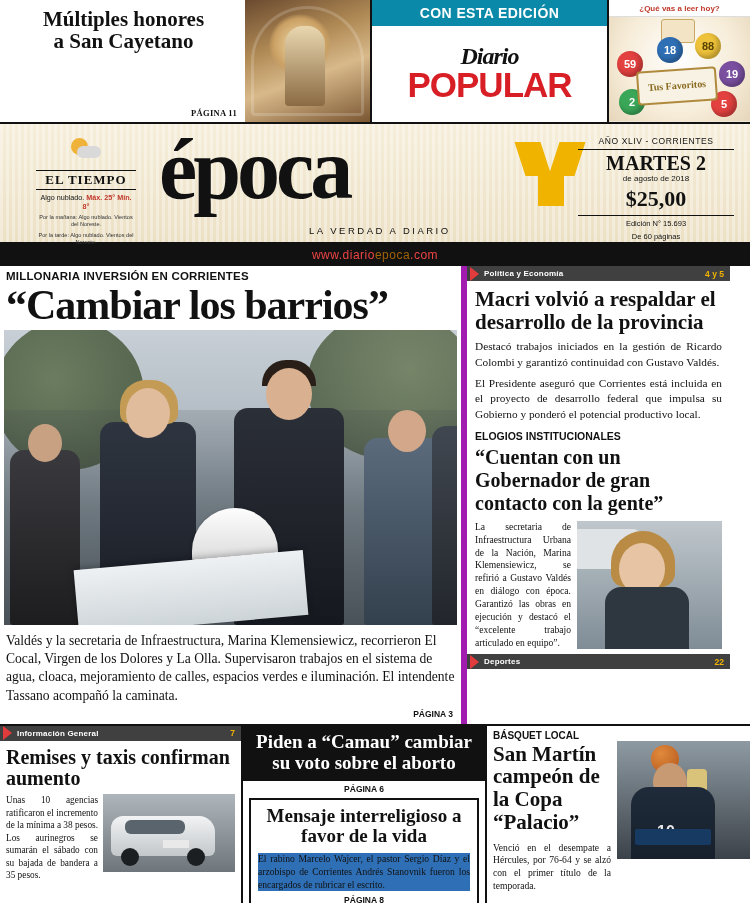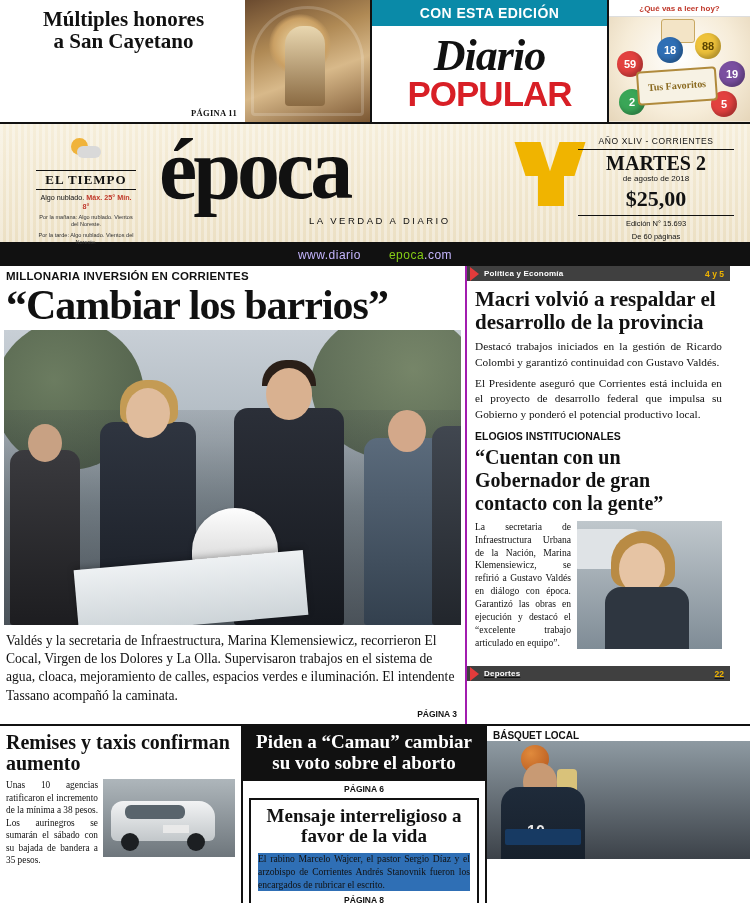--- a/index.html
+++ b/index.html
@@ -22,21 +22,21 @@
   .tl-page{position:absolute;right:8px;bottom:4px;font-size:8.5px;font-weight:bold;letter-spacing:.3px;}
   .tl-photo{width:125px;background:linear-gradient(160deg,#6a4a2f,#b08a55 35%,#d8b98a 60%,#7a5632 100%);position:relative;overflow:hidden;}
   .tl-photo .halo{position:absolute;left:24px;top:14px;width:62px;height:62px;border-radius:50%;background:radial-gradient(circle,#f3dfae 0%,#caa064 60%,rgba(160,120,60,0) 72%);}
   .tl-photo .figure{position:absolute;left:40px;top:26px;width:40px;height:80px;background:linear-gradient(180deg,#e9d7b0,#8a6a42);border-radius:18px 18px 4px 4px;}
   .tl-photo .arch{position:absolute;left:6px;top:6px;right:6px;bottom:6px;border:3px solid rgba(255,255,255,.18);border-radius:50% 50% 4px 4px;}
 
   .top-mid{width:235px;background:#ffffff;position:relative;border-left:2px solid #111;border-right:2px solid #111;}
   .tm-band{height:26px;background:#0a8aa8;display:flex;align-items:center;justify-content:center;}
   .tm-band span{color:#fff;font-family:"Liberation Sans",sans-serif;font-weight:bold;font-size:14px;letter-spacing:.4px;}
   .tm-logo{height:94px;background:#ffffff;display:flex;flex-direction:column;align-items:center;justify-content:center;}
-  .tm-diario{font-family:"Liberation Serif",serif;font-weight:bold;font-style:italic;font-size:44px;color:#111;line-height:.95;letter-spacing:-1px;}
+  .tm-diario{font-family:"Liberation Serif",serif;font-weight:bold;font-style:italic;font-size:24px;color:#111;line-height:.95;letter-spacing:-1px;}
   .tm-popular{font-family:"Liberation Sans",sans-serif;font-weight:bold;font-size:35px;color:#d81f26;line-height:.95;letter-spacing:-1px;}
 
   .top-right{width:141px;background:#f2e8d8;position:relative;overflow:hidden;}
   .tr-head{height:16px;background:#ffffff;display:flex;align-items:center;justify-content:center;border-bottom:1px solid #ddd;}
   .tr-head span{font-family:"Liberation Sans",sans-serif;font-size:8px;color:#c0392b;font-weight:bold;}
   .tr-body{position:relative;height:104px;background:radial-gradient(circle at 50% 40%,#fff 0%,#f6ecd8 60%,#e6d6ba 100%);}
   .ball{position:absolute;width:26px;height:26px;border-radius:50%;display:flex;align-items:center;justify-content:center;font-family:"Liberation Sans",sans-serif;font-size:11px;font-weight:bold;color:#fff;box-shadow:inset -3px -3px 5px rgba(0,0,0,.25);}
   .b1{left:8px;top:34px;background:#e2413f;text-align:center;}
   .b2{left:48px;top:20px;background:#2f6fb5;}
   .b3{left:86px;top:16px;background:#eec23b;color:#5a4300;}
@@ -56,42 +56,42 @@
   .w-sun{width:30px;height:30px;margin:0 auto;position:relative;}
   .w-sun .s{position:absolute;left:0;top:2px;width:17px;height:17px;border-radius:50%;background:#f0b33a;}
   .w-sun .c{position:absolute;left:6px;top:10px;width:24px;height:12px;border-radius:8px;background:#d9d9d9;}
   .w-title{font-family:"Liberation Serif",serif;font-weight:bold;font-size:13px;letter-spacing:1px;color:#111;border-top:1px solid #111;border-bottom:1px solid #111;margin-top:4px;padding:1px 0;}
   .w-line{font-family:"Liberation Sans",sans-serif;font-size:7.2px;margin-top:3px;line-height:1.25;}
   .w-line b{color:#c0392b;}
   .w-small{font-family:"Liberation Sans",sans-serif;font-size:5.6px;line-height:1.3;margin-top:3px;color:#333;}
 
   .logo{position:absolute;left:150px;top:10px;width:390px;padding-left:9px;}
   .logo-word{font-family:"Liberation Serif",serif;font-weight:bold;font-size:86px;line-height:.82;letter-spacing:-4px;color:#111;}
-  .logo-sub{font-family:"Liberation Sans",sans-serif;font-size:9.5px;letter-spacing:2.5px;color:#111;margin-left:150px;margin-top:10px;}
+  .logo-sub{font-family:"Liberation Sans",sans-serif;font-size:9.5px;letter-spacing:2.5px;color:#111;margin-left:150px;margin-top:20px;}
   .logo-y{position:absolute;left:520px;top:18px;width:70px;height:68px;}
   .logo-y .arm{position:absolute;width:26px;height:34px;background:#f0b400;}
   .logo-y .a1{left:0;top:0;transform:skewX(18deg);}
   .logo-y .a2{left:34px;top:0;transform:skewX(-18deg);}
   .logo-y .stem{position:absolute;left:18px;top:30px;width:26px;height:34px;background:#f0b400;}
 
   .mast-right{position:absolute;right:16px;top:12px;width:156px;text-align:center;font-family:"Liberation Sans",sans-serif;}
   .mr-1{font-size:8.5px;letter-spacing:.6px;color:#111;}
   .mr-line{border-top:1px solid #111;margin:3px 0;}
   .mr-day{font-family:"Liberation Serif",serif;font-weight:bold;font-size:20px;line-height:1;}
   .mr-date{font-size:8px;margin-top:1px;}
   .mr-price{font-family:"Liberation Serif",serif;font-weight:bold;font-size:22px;margin-top:3px;}
   .mr-ed{font-size:7.5px;margin-top:3px;line-height:1.35;}
 
   .urlbar{height:22px;background:#111;display:flex;align-items:center;justify-content:center;}
-  .urlbar span{font-family:"Liberation Sans",sans-serif;font-size:12px;color:#c4b5fd;letter-spacing:.5px;}
-  .urlbar .red{color:#84cc16;padding-left:28px;}
+  .urlbar span{font-family:"Liberation Sans",sans-serif;font-size:12px;color:#ef4444;letter-spacing:.5px;}
+  .urlbar .red{color:#a16207;}
 
   
   .body-wrap{display:flex;width:750px;}
-  .col-left{width:467px;border-right:2px solid #a21caf;box-sizing:border-box;}
+  .col-left{width:467px;border-right:6px solid #a21caf;box-sizing:border-box;}
   .col-right{width:263px;box-sizing:border-box;}
 
   .kicker{font-family:"Liberation Sans",sans-serif;font-weight:bold;font-size:11.5px;padding:4px 6px 2px 6px;letter-spacing:.2px;}
   .lead-title{font-family:"Liberation Serif",serif;font-weight:bold;font-size:42px;line-height:1;padding:0 6px 4px 6px;letter-spacing:-1px;}
 
   .lead-photo{height:295px;margin:0 4px;position:relative;overflow:hidden;background:#8d9aa6;}
   .lp-sky{position:absolute;inset:0;background:linear-gradient(180deg,#c8cfd6 0%,#aeb8c0 38%,#93a0a8 60%,#7d8a93 100%);}
   .lp-tree{position:absolute;left:-10px;top:-10px;width:150px;height:150px;background:radial-gradient(circle at 40% 40%,#5d6f4d,#3a4a31);border-radius:50%;opacity:.85;}
   .lp-tree2{position:absolute;right:-20px;top:-20px;width:170px;height:150px;background:radial-gradient(circle at 60% 40%,#64754f,#3d4d33);border-radius:50%;opacity:.8;}
   .lp-crowd{position:absolute;left:0;right:0;bottom:0;height:215px;background:linear-gradient(180deg,rgba(60,66,72,.15),rgba(40,44,50,.6));}
@@ -318,31 +318,36 @@
           <div class="txt">La secretaria de Infraestructura Urbana de la Nación, Marina Klemensiewicz, se refirió a Gustavo Valdés en diálogo con época. Garantizó las obras en ejecución y destacó el “excelente trabajo articulado en equipo”.</div>
           <div class="img">
             <div class="car"></div>
               <div class="hair2"></div>
               <div class="head2"></div>
               <div class="body2"></div>
           </div>
         </div>
       </div>
 
-      <div class="sec-bar" style="margin-top:16px;text-decoration:underline;">
+      <div class="sec-bar" style="margin-top:4px;">
         <div class="tri"></div>
         <div class="lbl">Deportes</div>
         <div class="num">22</div>
       </div>
     </div>
   </div>
 
   <div class="bottom">
 
     <div class="bl">
+      <div class="sec-bar">
+        <div class="tri"></div>
+        <div class="lbl">Información General</div>
+        <div class="num">7</div>
+      </div>
       <div class="bl-title">Remises y taxis confirman aumento</div>
       <div class="bl-row">
         <div class="t">Unas 10 agencias ratificaron el incremento de la mínima a 38 pesos. Los aurinegros se sumarán el sábado con su bajada de bandera a 35 pesos.</div>
         <div class="p">
           <div class="car"></div>
             <div class="win"></div>
             <div class="plate"></div>
             <div class="w1"></div>
             <div class="w2"></div>
         </div>
@@ -357,20 +362,24 @@
       <div class="bm-box">
         <div class="t2">Mensaje interreligioso a favor de la vida</div>
         <div class="b2">El rabino Marcelo Wajcer, el pastor Sergio Díaz y el arzobispo de Corrientes Andrés Stanovnik fueron los encargados de rubricar el escrito.</div>
         <div class="p2">PÁGINA 8</div>
       </div>
     </div>
 
     <div class="br">
       <div class="br-kicker">BÁSQUET LOCAL</div>
       <div class="br-flex">
+        <div class="br-left">
+          <div class="br-title">San Martín campeón de la Copa “Palacio”</div>
+          <div class="br-body">Venció en el desempate a Hércules, por 76-64 y se alzó con el primer título de la temporada.</div>
+        </div>
         <div class="br-photo">
           <div class="bball"></div>
           <div class="head3"></div>
           <div class="trophy"></div>
           <div class="player"></div>
           <div class="num">10</div>
           <div class="tag"></div>
         </div>
       </div>
     </div>

